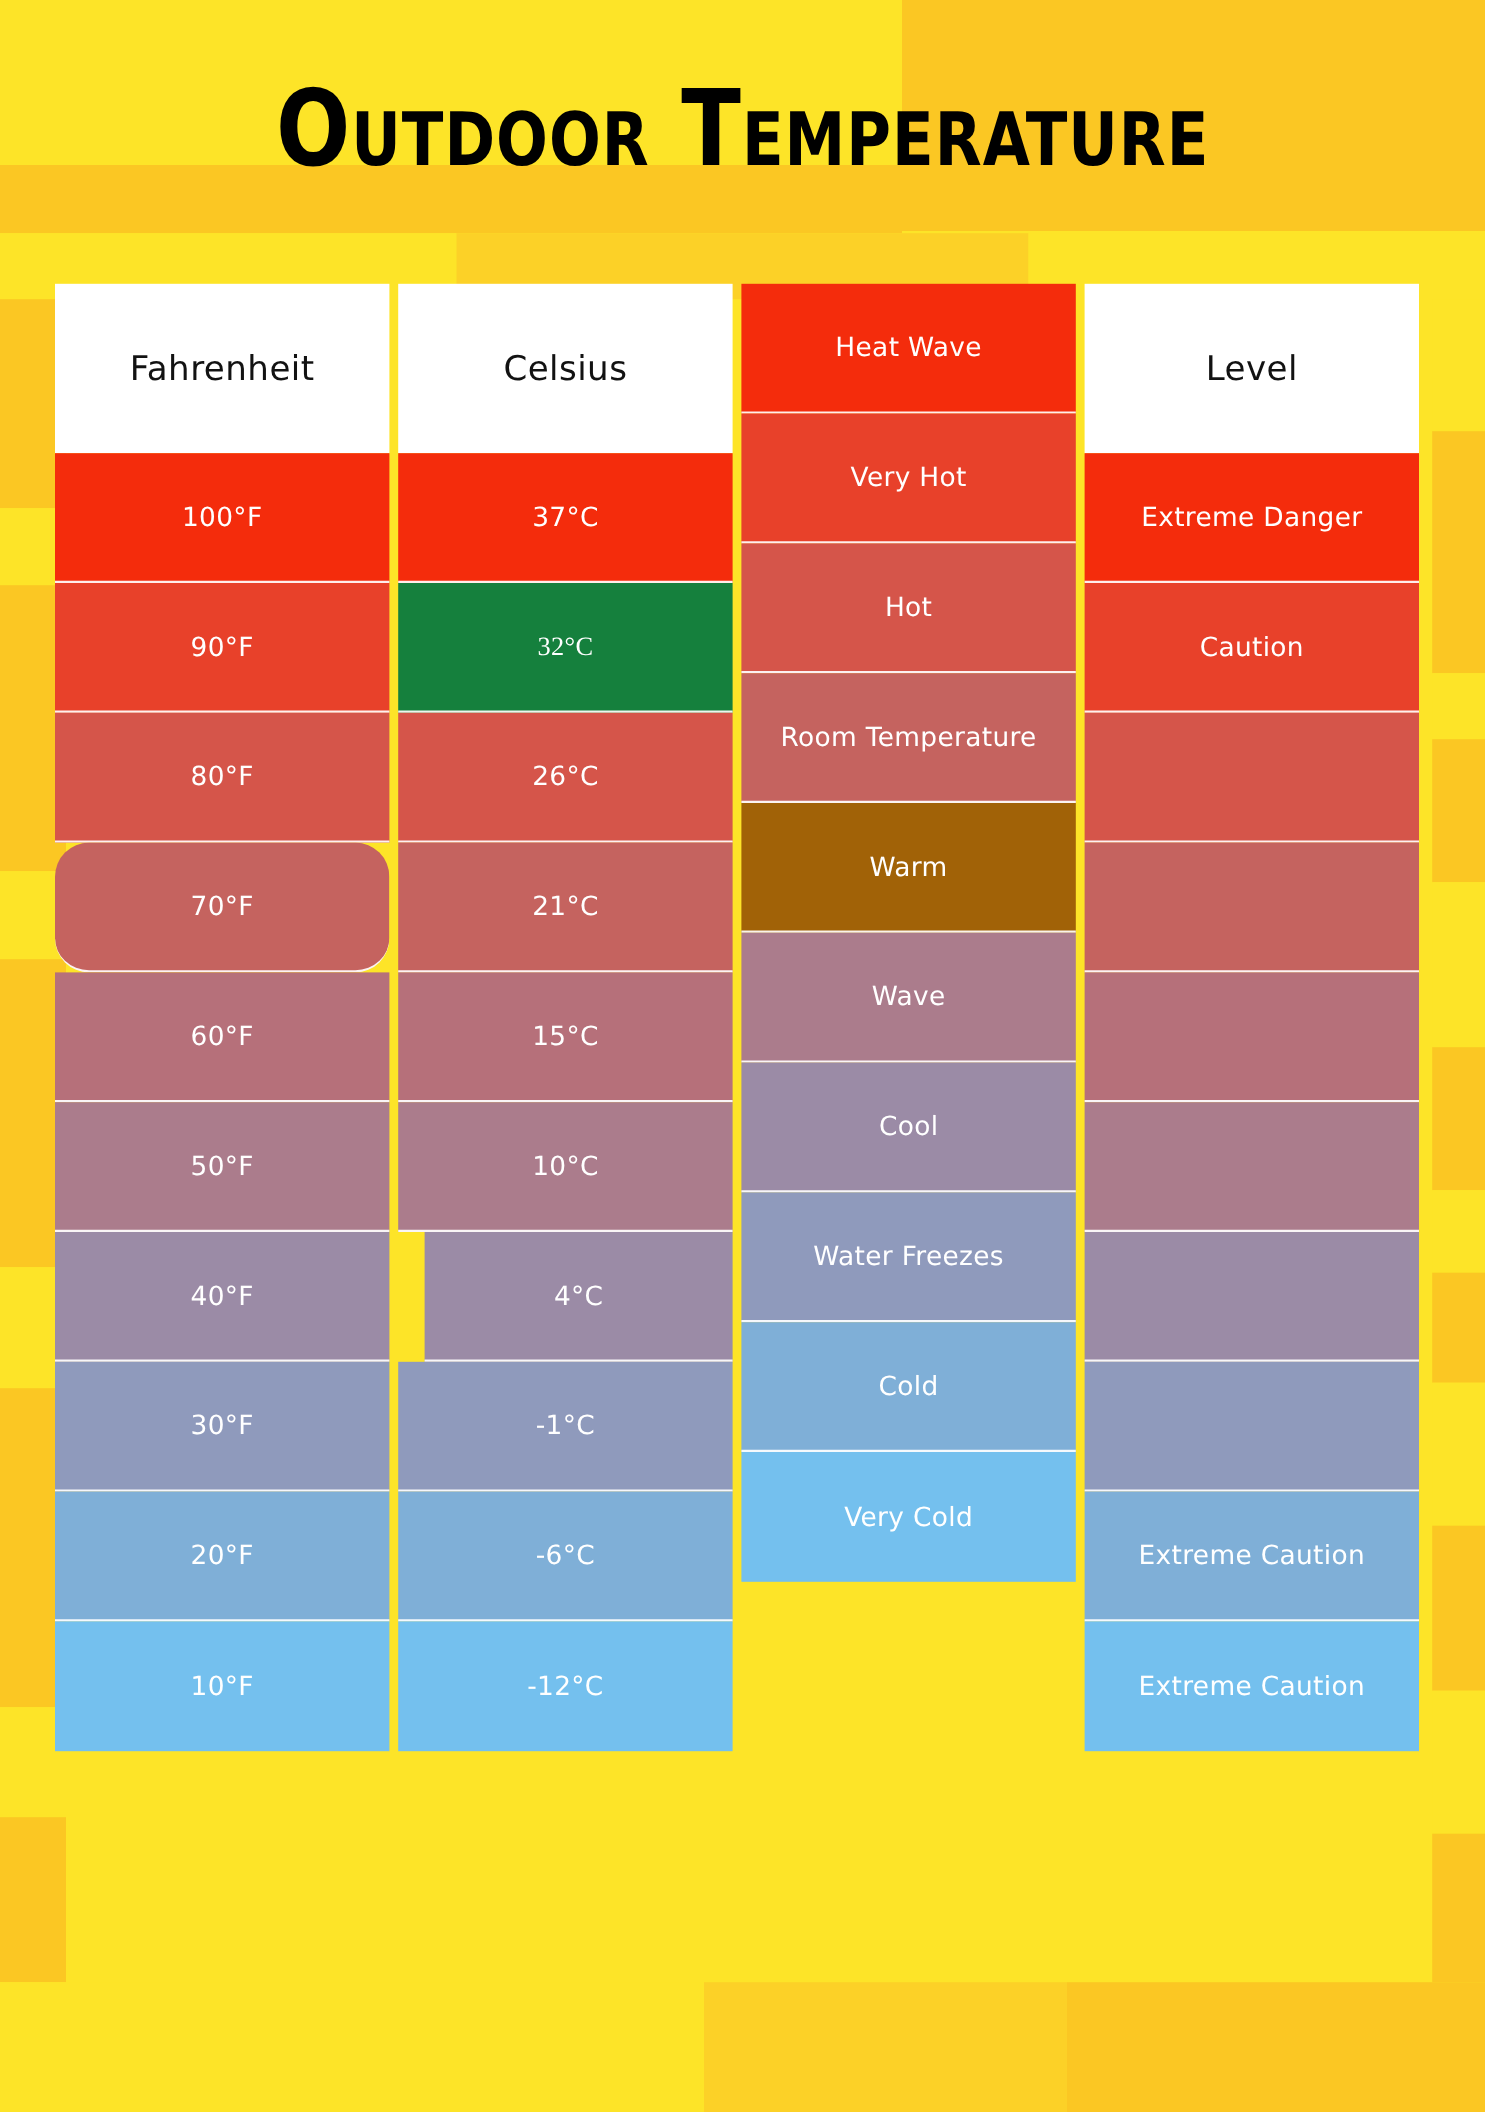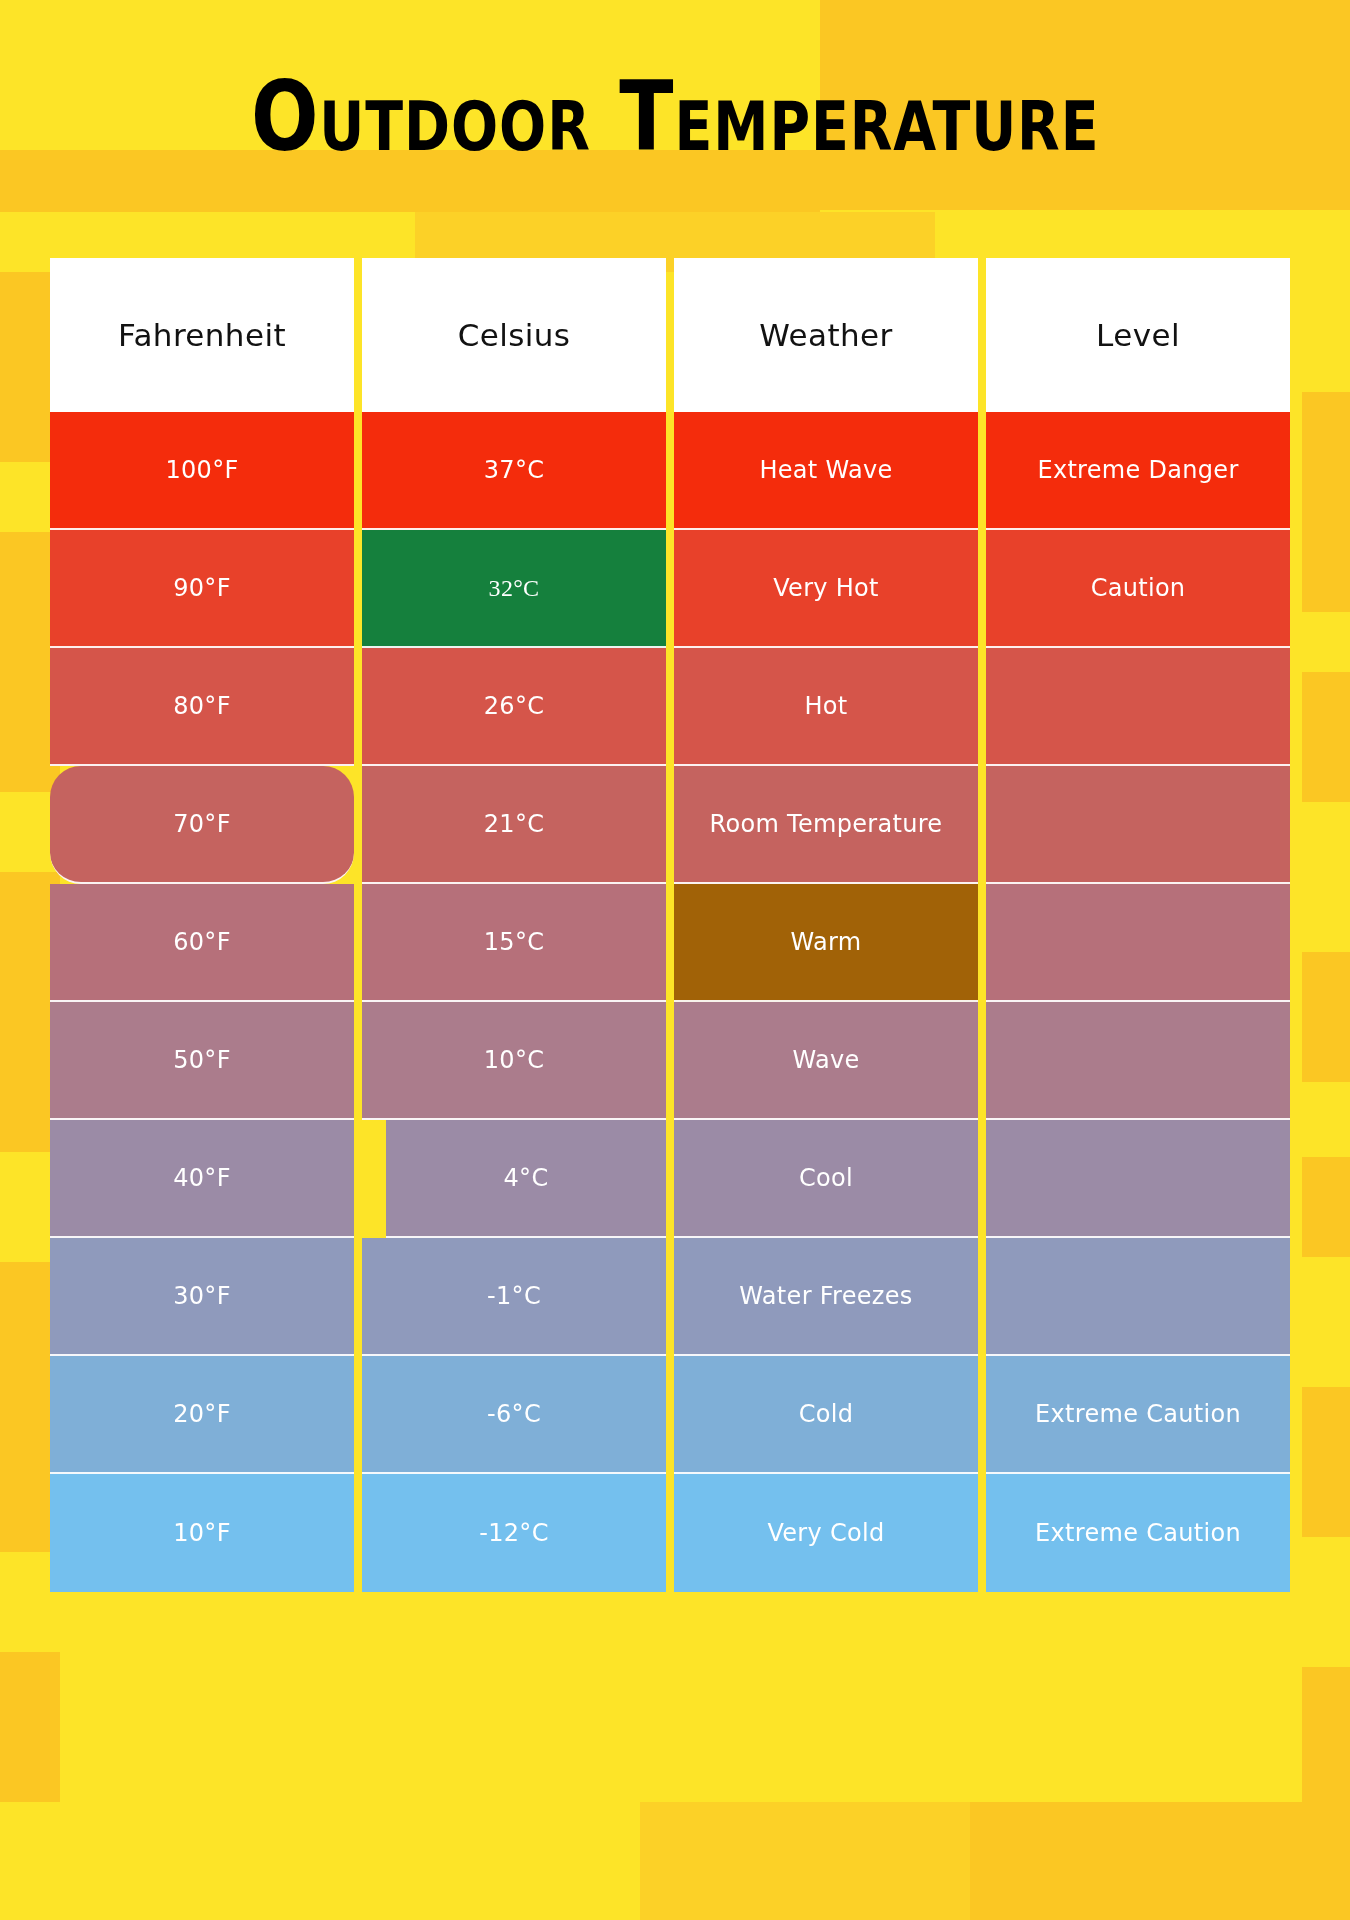--- a/index.html
+++ b/index.html
@@ -165,21 +165,20 @@
       <div class="cell" style="background: rgb(213, 85, 74);">26°C</div>
       <div class="cell" style="background: rgb(197, 99, 95);">21°C</div>
       <div class="cell" style="background: rgb(182, 112, 122);">15°C</div>
       <div class="cell" style="background: rgb(171, 124, 140);">10°C</div>
       <div class="cell" style="background: rgb(155, 139, 166); margin-left: 24px;">4°C</div>
       <div class="cell" style="background: rgb(143, 154, 188);">-1°C</div>
       <div class="cell" style="background: rgb(127, 175, 215);">-6°C</div>
       <div class="cell last-row" style="background: rgb(116, 192, 238);">-12°C</div>
     </div>
     <div class="col col-weather">
-      <div class="head-cell">Weather</div>
       <div class="cell" style="background: rgb(244, 44, 12);">Heat Wave</div>
       <div class="cell" style="background: rgb(232, 65, 42);">Very Hot</div>
       <div class="cell" style="background: rgb(213, 85, 74);">Hot</div>
       <div class="cell" style="background: rgb(197, 99, 95);">Room Temperature</div>
       <div class="cell" style="background: #a16207;">Warm</div>
       <div class="cell" style="background: rgb(171, 124, 140);">Wave</div>
       <div class="cell" style="background: rgb(155, 139, 166);">Cool</div>
       <div class="cell" style="background: rgb(143, 154, 188);">Water Freezes</div>
       <div class="cell" style="background: rgb(127, 175, 215);">Cold</div>
       <div class="cell last-row" style="background: rgb(116, 192, 238);">Very Cold</div>

